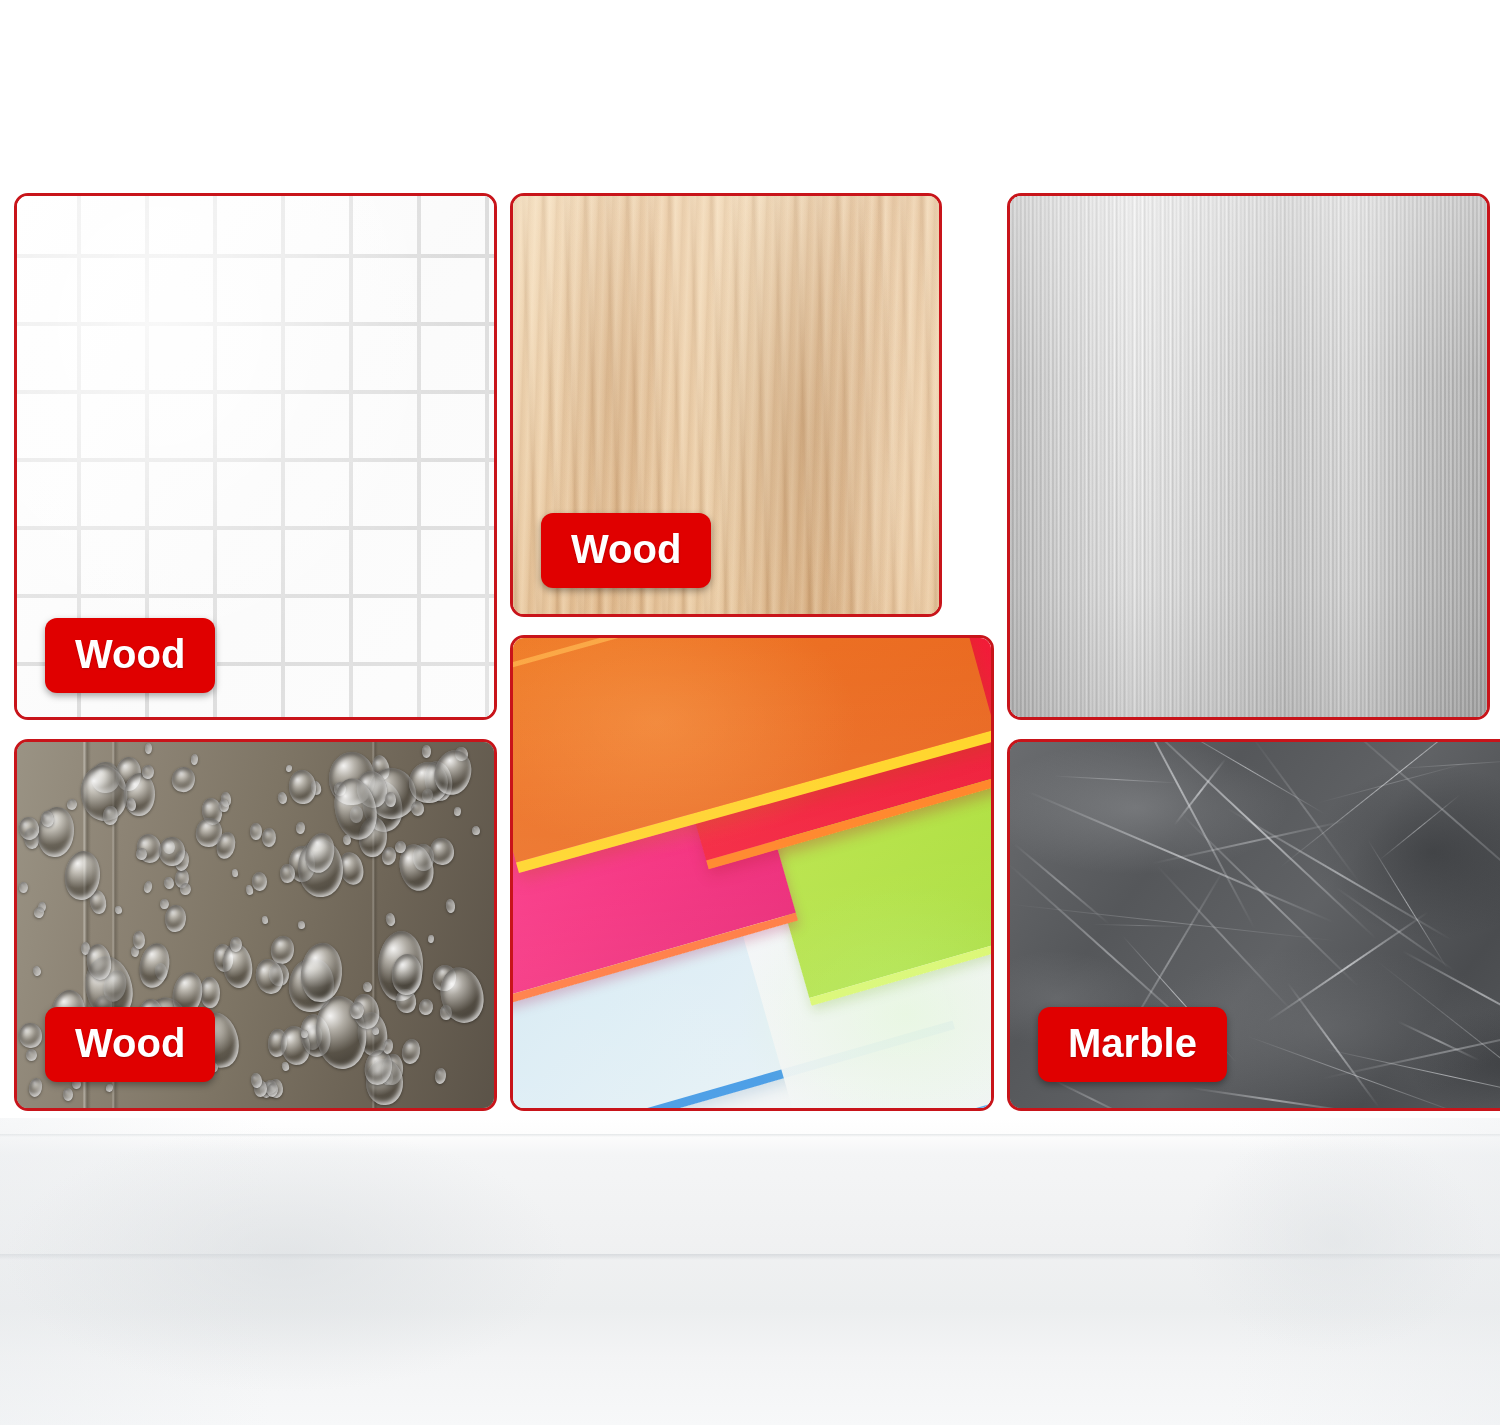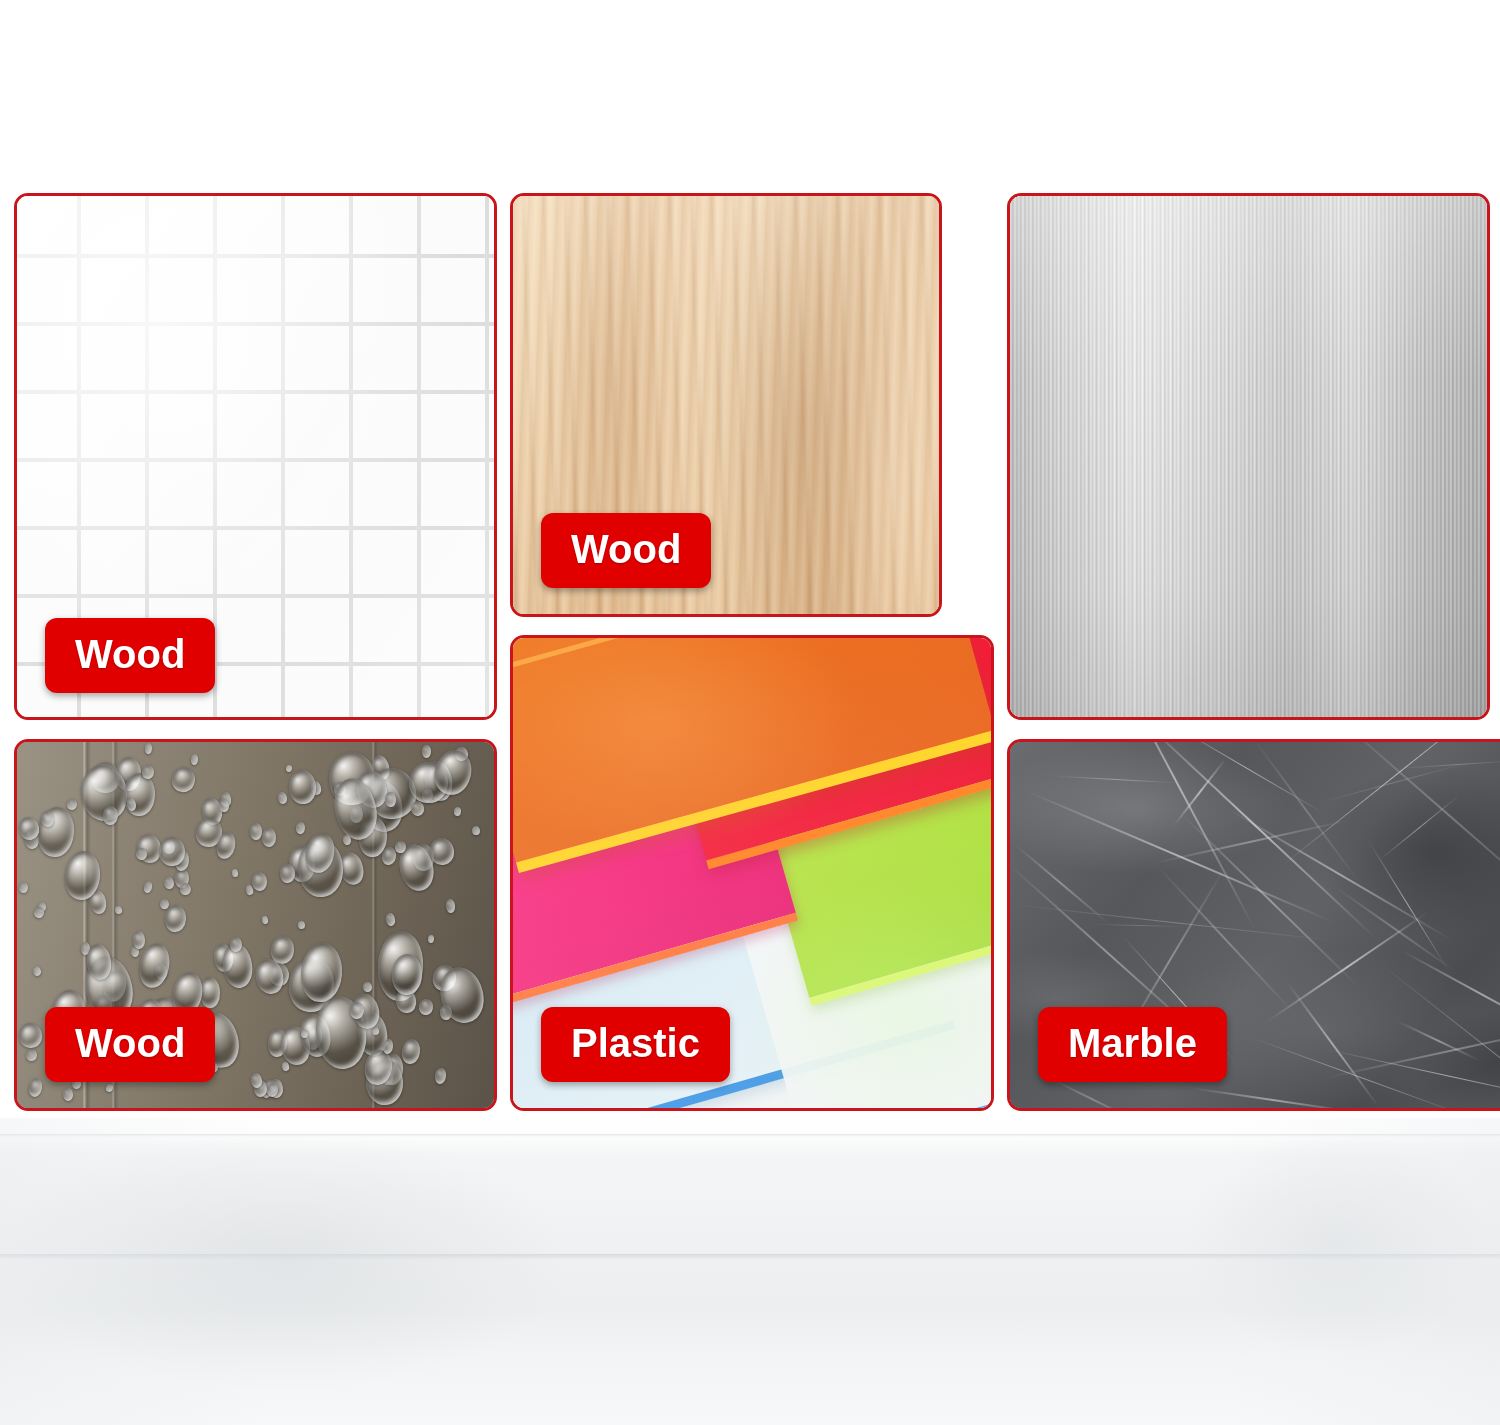--- a/index.html
+++ b/index.html
@@ -500,21 +500,20 @@
     <div class="panel p-plastic">
       <div class="tex tex-plastic">
         <div class="sheet sheet-blue"></div>
         <div class="sheet sheet-clear"></div>
         <div class="sheet sheet-green"></div>
         <div class="sheet sheet-pink"></div>
         <div class="sheet sheet-red"></div>
         <div class="sheet sheet-orange"></div>
         <div class="plastic-glow"></div>
       </div>
-      <div class="badge b-plastic">Plastic</div>
     </div>
 
     <div class="panel p-marble">
       <div class="tex tex-marble">
         <div id="veins">
             <div class="vein thin" style="width: 341.801px; left: 328.585px; top: 322.845px; transform: rotate(38.1639deg); opacity: 0.49;"></div>
             <div class="vein thin" style="width: 259.488px; left: 311.247px; top: 334.271px; transform: rotate(12.3095deg); opacity: 0.74;"></div>
             <div class="vein" style="width: 262.047px; left: 198.262px; top: 131.455px; transform: rotate(30.3582deg); opacity: 0.63;"></div>
             <div class="vein thin" style="width: 94.1726px; left: 81.5015px; top: 182.63px; transform: rotate(1.44deg); opacity: 0.26;"></div>
             <div class="vein" style="width: 145.973px; left: 312.116px; top: 186.135px; transform: rotate(35.0464deg); opacity: 0.35;"></div>

